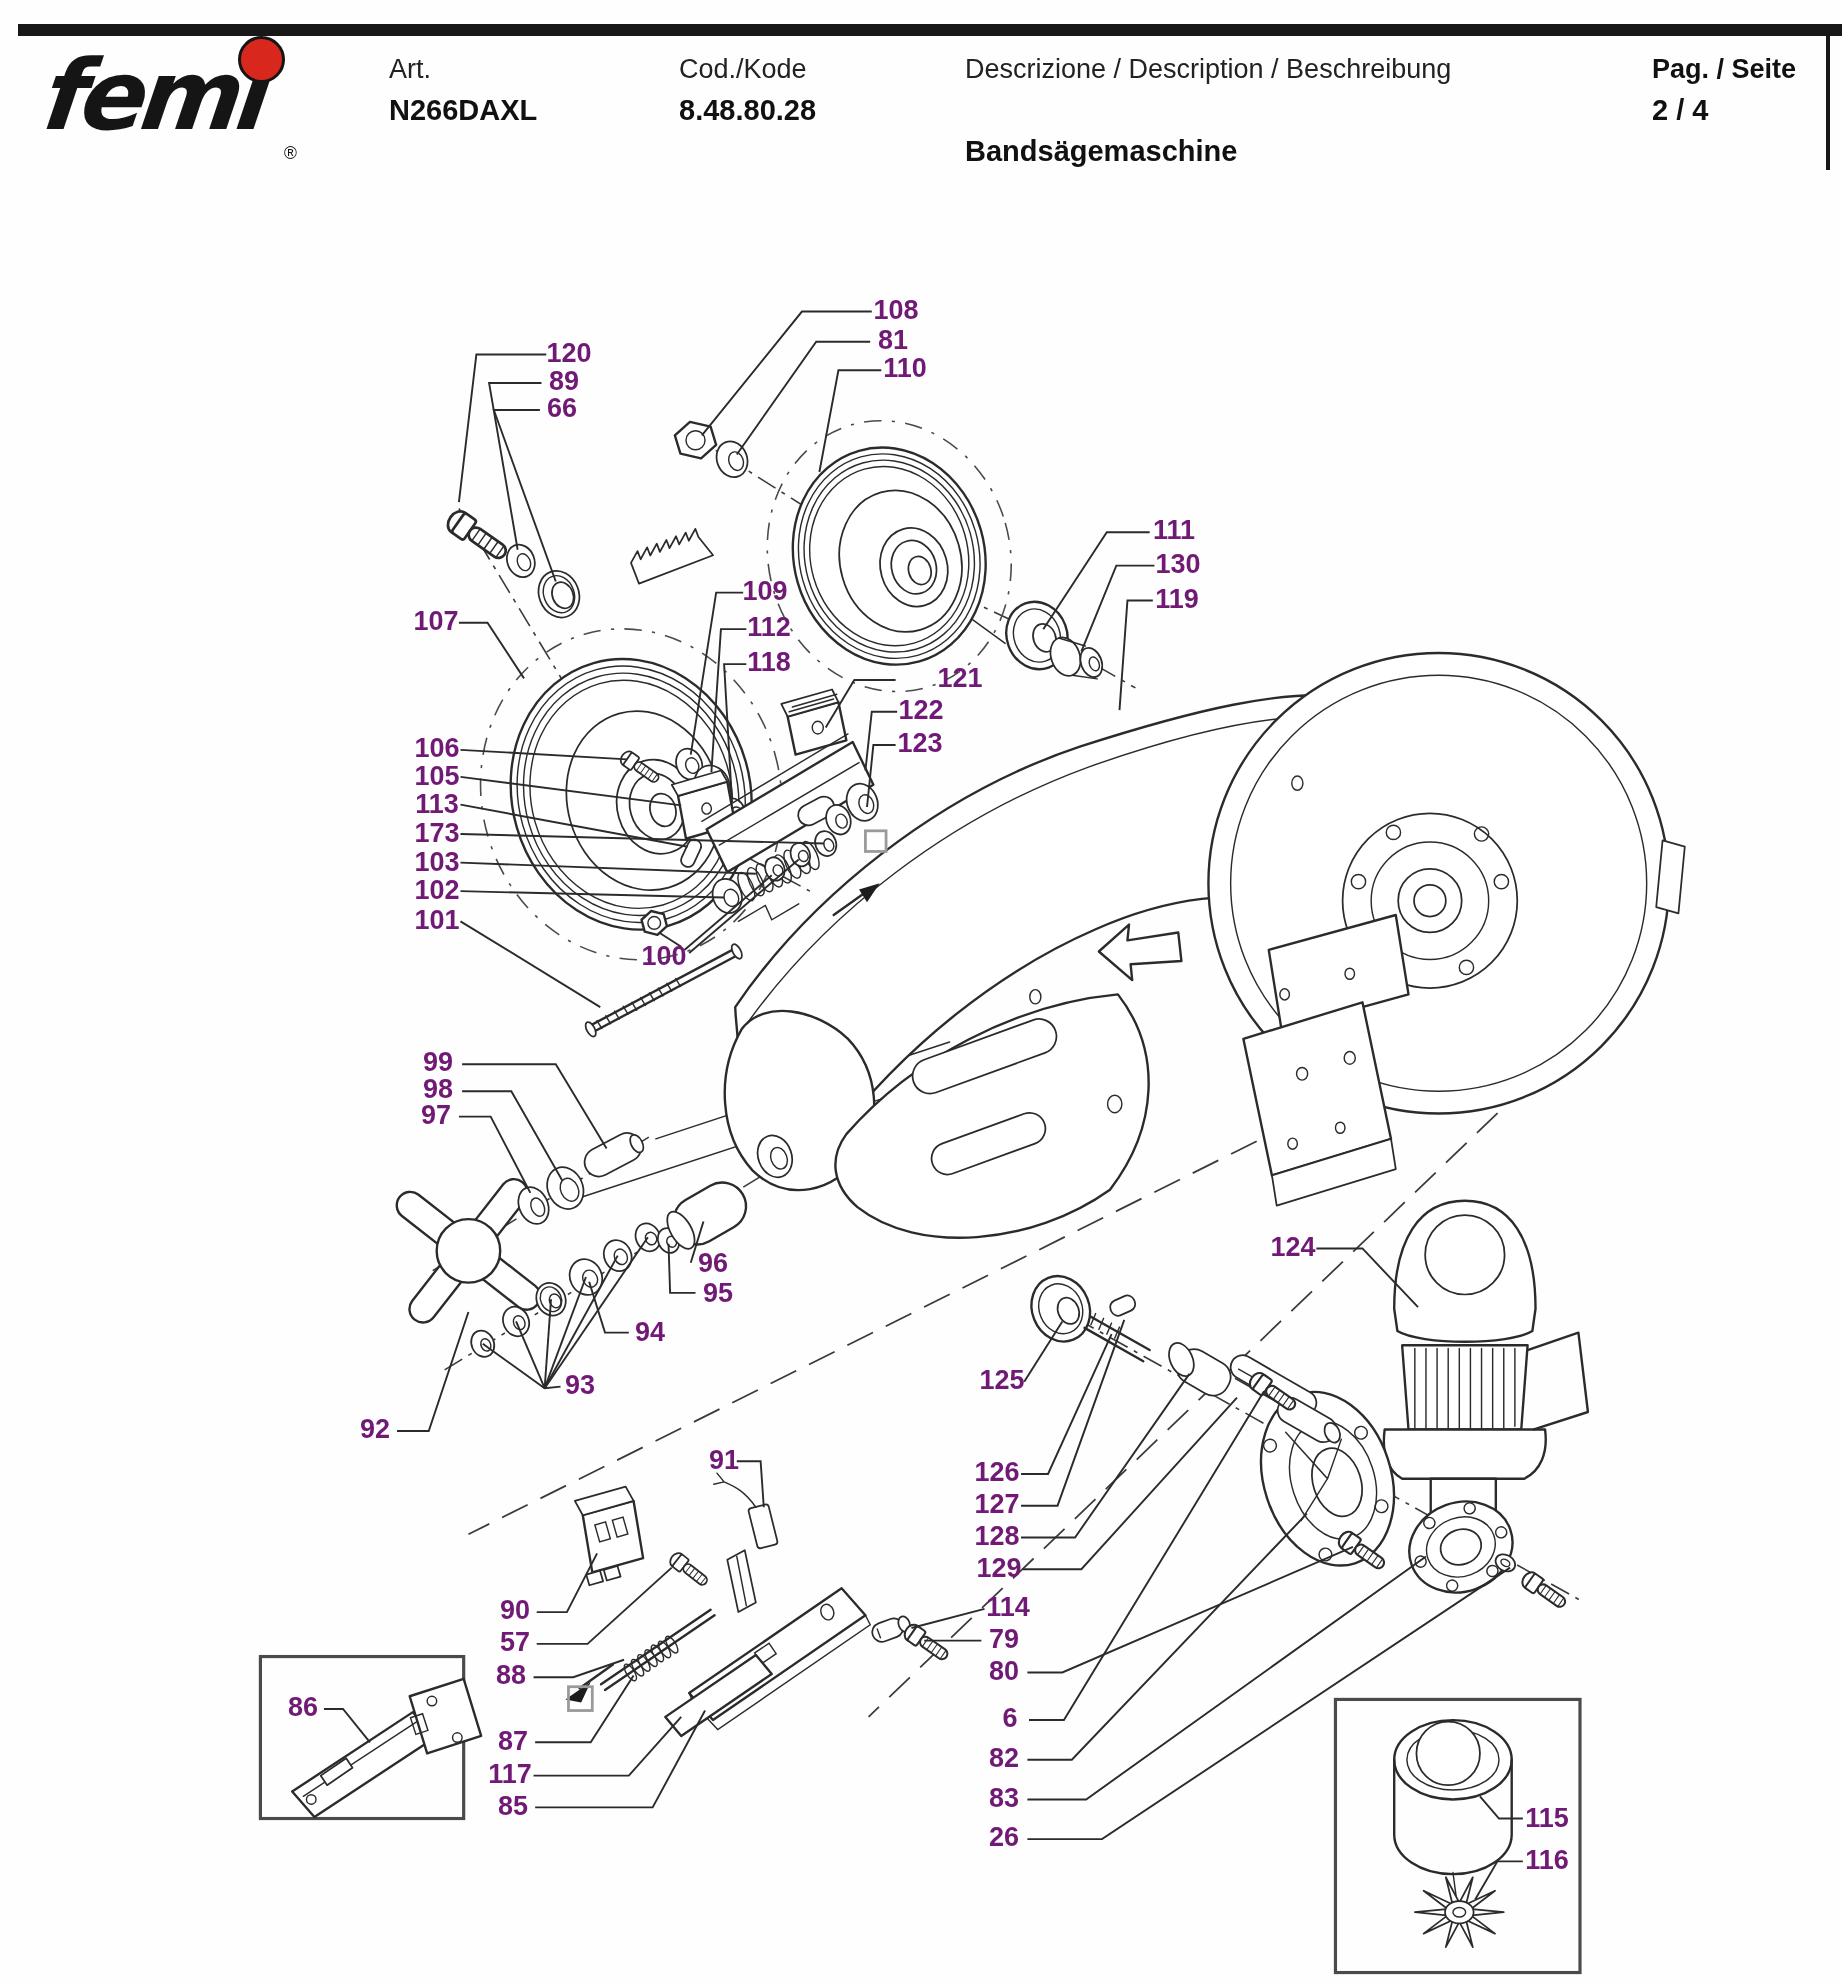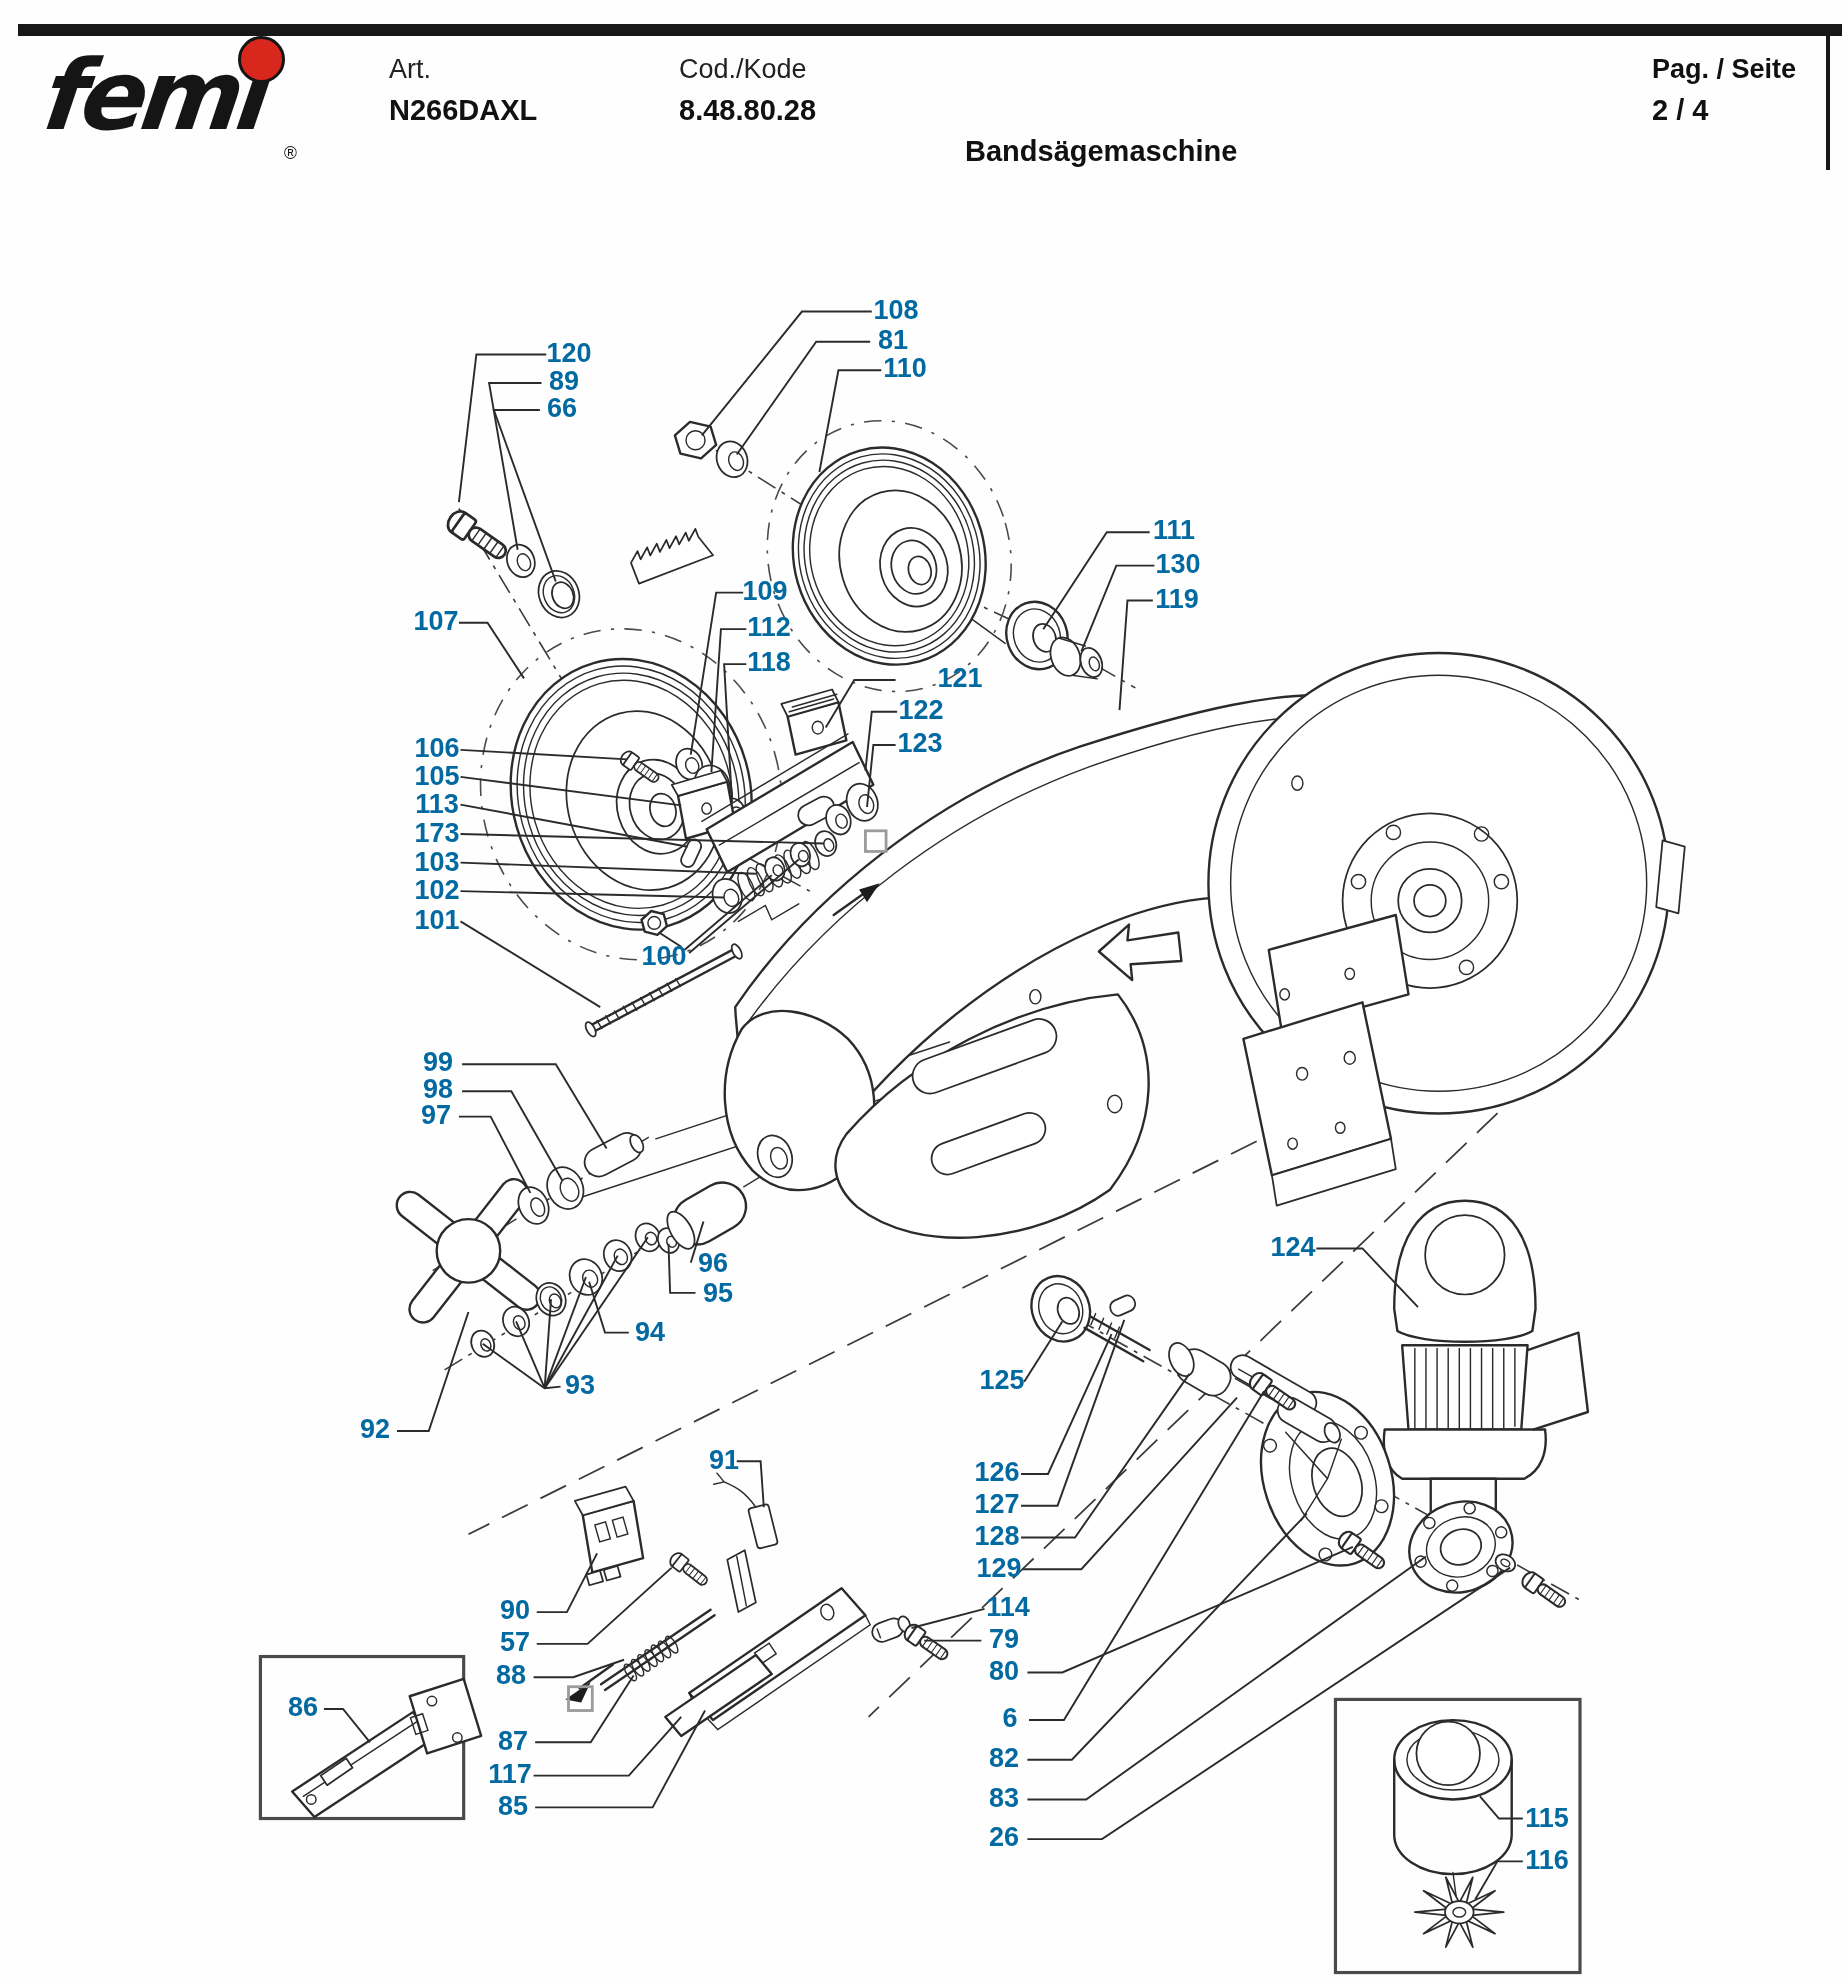--- a/index.html
+++ b/index.html
@@ -13,21 +13,21 @@
   .hvalue{font-size:29px;font-weight:700;color:#111;}
   #logo{left:46px;top:41px;width:262px;height:119px;}
   #logo .word{position:absolute;left:0;top:6.4px;font-family:"DejaVu Sans",sans-serif;
       font-style:italic;font-weight:800;font-size:97px;letter-spacing:-5.6px;color:#151515;
       transform:skewX(-8deg);line-height:1;}
   #logo .dot{position:absolute;left:192px;top:-4.8px;width:41px;height:41px;border-radius:50%;
       background:#d8281e;border:3.2px solid #151515;}
   #logo .reg{position:absolute;left:238px;top:102px;font-size:17.5px;color:#151515;}
   
   .part-label{position:absolute;transform:translate(-50%,-50%);font-size:27px;font-weight:600;
-      color:#0369a1;white-space:nowrap;}
+      color:#701a75;white-space:nowrap;}
   svg .ln{fill:none;stroke:#2b2b2b;stroke-width:3;stroke-linecap:round;stroke-linejoin:round;}
   svg .th{fill:none;stroke:#2b2b2b;stroke-width:1.8;stroke-linecap:round;}
   svg .wh{fill:#ffffff;stroke:#2b2b2b;stroke-width:3;stroke-linejoin:round;}
   svg .wh2{fill:#ffffff;stroke:#2b2b2b;stroke-width:2.2;stroke-linejoin:round;}
   svg .cl{fill:none;stroke:#3a3a3a;stroke-width:2;stroke-dasharray:26 9 5 9;}
   svg .phan{fill:none;stroke:#4a4a4a;stroke-width:2;stroke-dasharray:22 13 4 13;}
   svg .ldash{fill:none;stroke:#3a3a3a;stroke-width:2.2;stroke-dasharray:36 18;}
   svg .leader{fill:none;stroke:#2b2b2b;stroke-width:2.4;}
   svg .blk{fill:#1d1d1d;stroke:none;}
   svg .sq{fill:none;stroke:#9a9a9a;stroke-width:3.5;}
@@ -46,20 +46,21 @@
     <div class="dot"></div>
     <div class="reg">®</div>
   </div>
 
   <div class="abs hlabel" style="left:389px;top:54px">Art.</div>
   <div class="abs hvalue" style="left:389px;top:94px">N266DAXL</div>
 
   <div class="abs hlabel" style="left:679px;top:54px">Cod./Kode</div>
   <div class="abs hvalue" style="left:679px;top:94px">8.48.80.28</div>
 
+  <div class="abs hlabel" style="left:965px;top:54px">Descrizione / Description / Beschreibung</div>
   <div class="abs hvalue" style="left:965px;top:135px">Bandsägemaschine</div>
 
   <div class="abs hvalue" style="left:1652px;top:54px;font-size:27px">Pag. / Seite</div>
   <div class="abs hvalue" style="left:1652px;top:94px">2 / 4</div>
 
   <svg class="abs" id="art" style="left:0;top:0" width="1842" height="1984" viewBox="0 0 2320 2498">
     <defs>
       <pattern id="grid" width="17" height="17" patternUnits="userSpaceOnUse" patternTransform="rotate(45)">
         <path d="M0 8.5 H17 M8.5 0 V17" stroke="#2b2b2b" stroke-width="2.2" fill="none"></path>
       </pattern>

